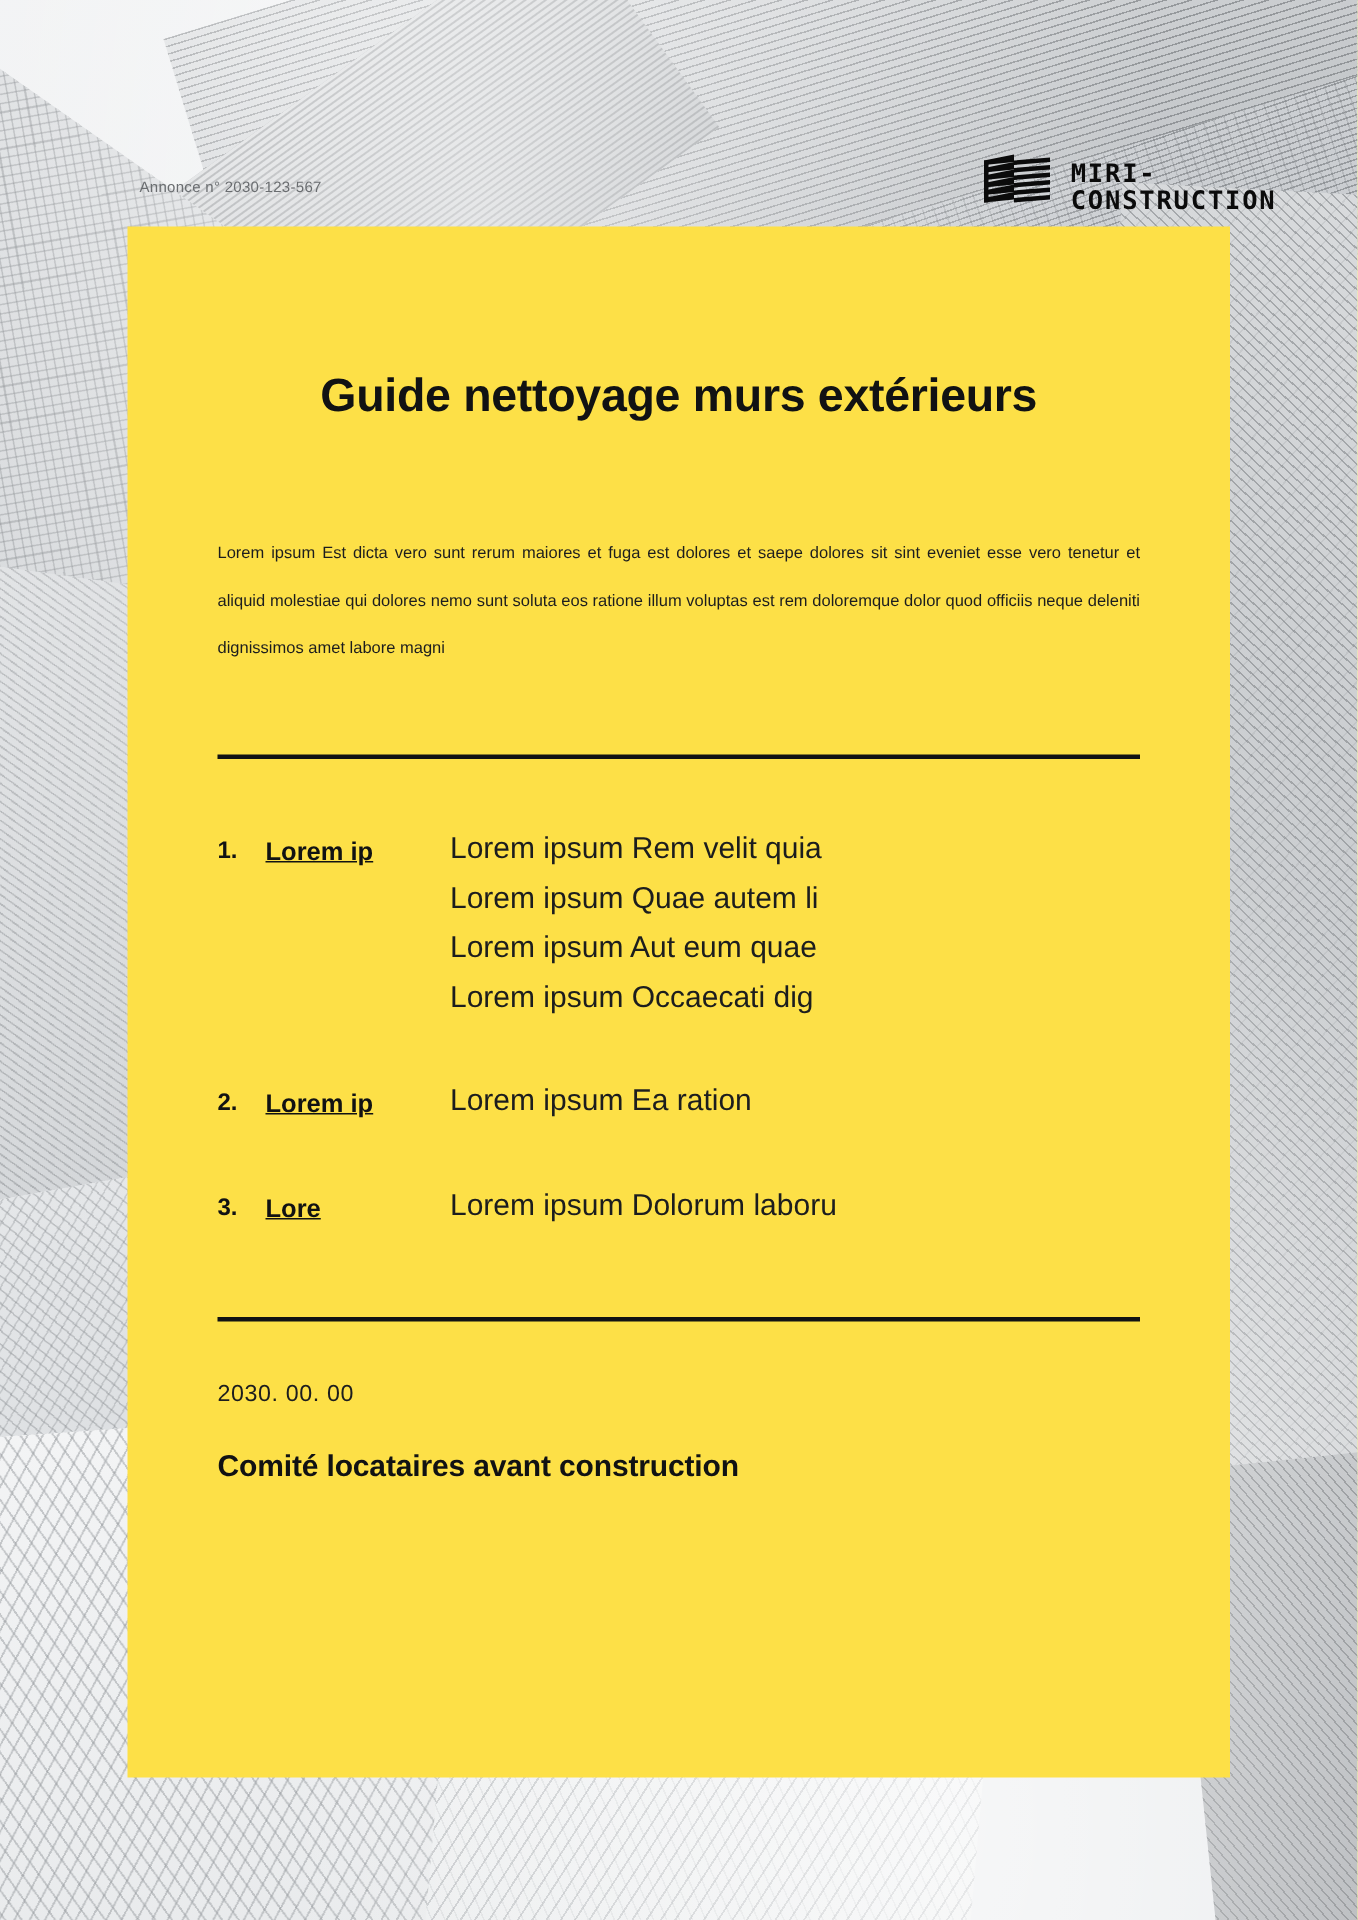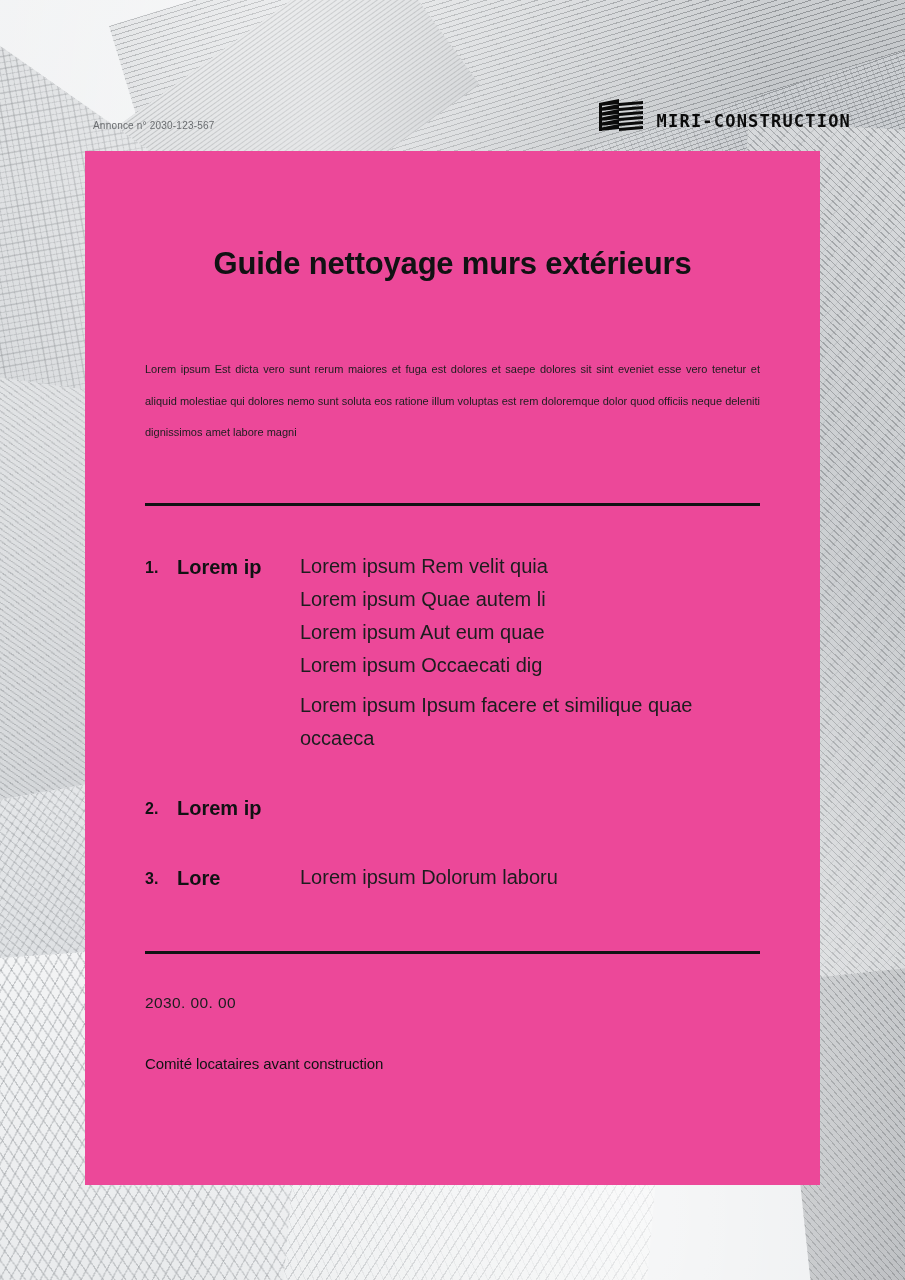--- a/index.html
+++ b/index.html
@@ -254,42 +254,42 @@
   }
 
   .brand-mark {
     width: 50px;
     height: 40px;
     flex: 0 0 auto;
   }
 
   .brand-text {
     display: flex;
-    flex-direction: row;
+    flex-direction: column;
     line-height: 1.05;
     margin-top: 12px;
   }
 
   .brand-line {
     font-family: "DejaVu Sans Mono", monospace;
     font-weight: 700;
     font-size: 17px;
     letter-spacing: 1.2px;
     color: #0b0b0b;
     white-space: nowrap;
   }
 
   
   .card {
     position: absolute;
     left: 85px;
     top: 151px;
     width: 735px;
     height: 1034px;
-    background: #ec4899;
+    background: #fde047;
     z-index: 2;
   }
 
   .card-inner {
     padding: 0 60px;
   }
 
   .doc-title {
     margin-top: 95px;
     text-align: center;
@@ -336,25 +336,26 @@
     font-size: 16px;
     font-weight: 700;
     color: #111213;
     line-height: 33px;
     padding-top: 1px;
   }
 
   .clause-label {
     width: 123px;
     flex: 0 0 123px;
-    font-size: 20px;
+    font-size: 17px;
     font-weight: 700;
     color: #111213;
     line-height: 33px;
     padding-top: 1px;
+    text-decoration: underline;
   }
 
   .clause-body {
     flex: 1 1 auto;
   }
 
   .clause-line {
     font-size: 20px;
     line-height: 33px;
     color: #1c1d1e;
@@ -368,23 +369,23 @@
     text-align: left;
   }
 
   .footer-date {
     font-size: 15.5px;
     color: #1c1d1e;
     letter-spacing: 0.4px;
   }
 
   .footer-org {
-    margin-top: 43px;
-    font-size: 15px;
-    font-weight: 400;
+    margin-top: 28px;
+    font-size: 20px;
+    font-weight: 700;
     color: #111213;
     letter-spacing: -0.1px;
   }
 </style>
 </head>
 <body>
 
 <div class="bg-photo">
   <div class="bg-sky"></div>
   <div class="slab slab-a"></div>
@@ -436,27 +437,29 @@
     <div class="clause-list">
 
       <div class="clause">
         <div class="clause-num">1.</div>
         <div class="clause-label">Lorem ip</div>
         <div class="clause-body">
           <div class="clause-line">Lorem ipsum Rem velit quia</div>
           <div class="clause-line">Lorem ipsum Quae autem li</div>
           <div class="clause-line">Lorem ipsum Aut eum quae</div>
           <div class="clause-line">Lorem ipsum Occaecati dig</div>
-          <div class="clause-line spaced">Lorem ipsum Ipsum facere et similique quae occaeca</div>
         </div>
       </div>
 
       <div class="clause">
         <div class="clause-num">2.</div>
         <div class="clause-label">Lorem ip</div>
+        <div class="clause-body">
+          <div class="clause-line">Lorem ipsum Ea ration</div>
+        </div>
       </div>
 
       <div class="clause">
         <div class="clause-num">3.</div>
         <div class="clause-label">Lore</div>
         <div class="clause-body">
           <div class="clause-line">Lorem ipsum Dolorum laboru</div>
         </div>
       </div>
 

